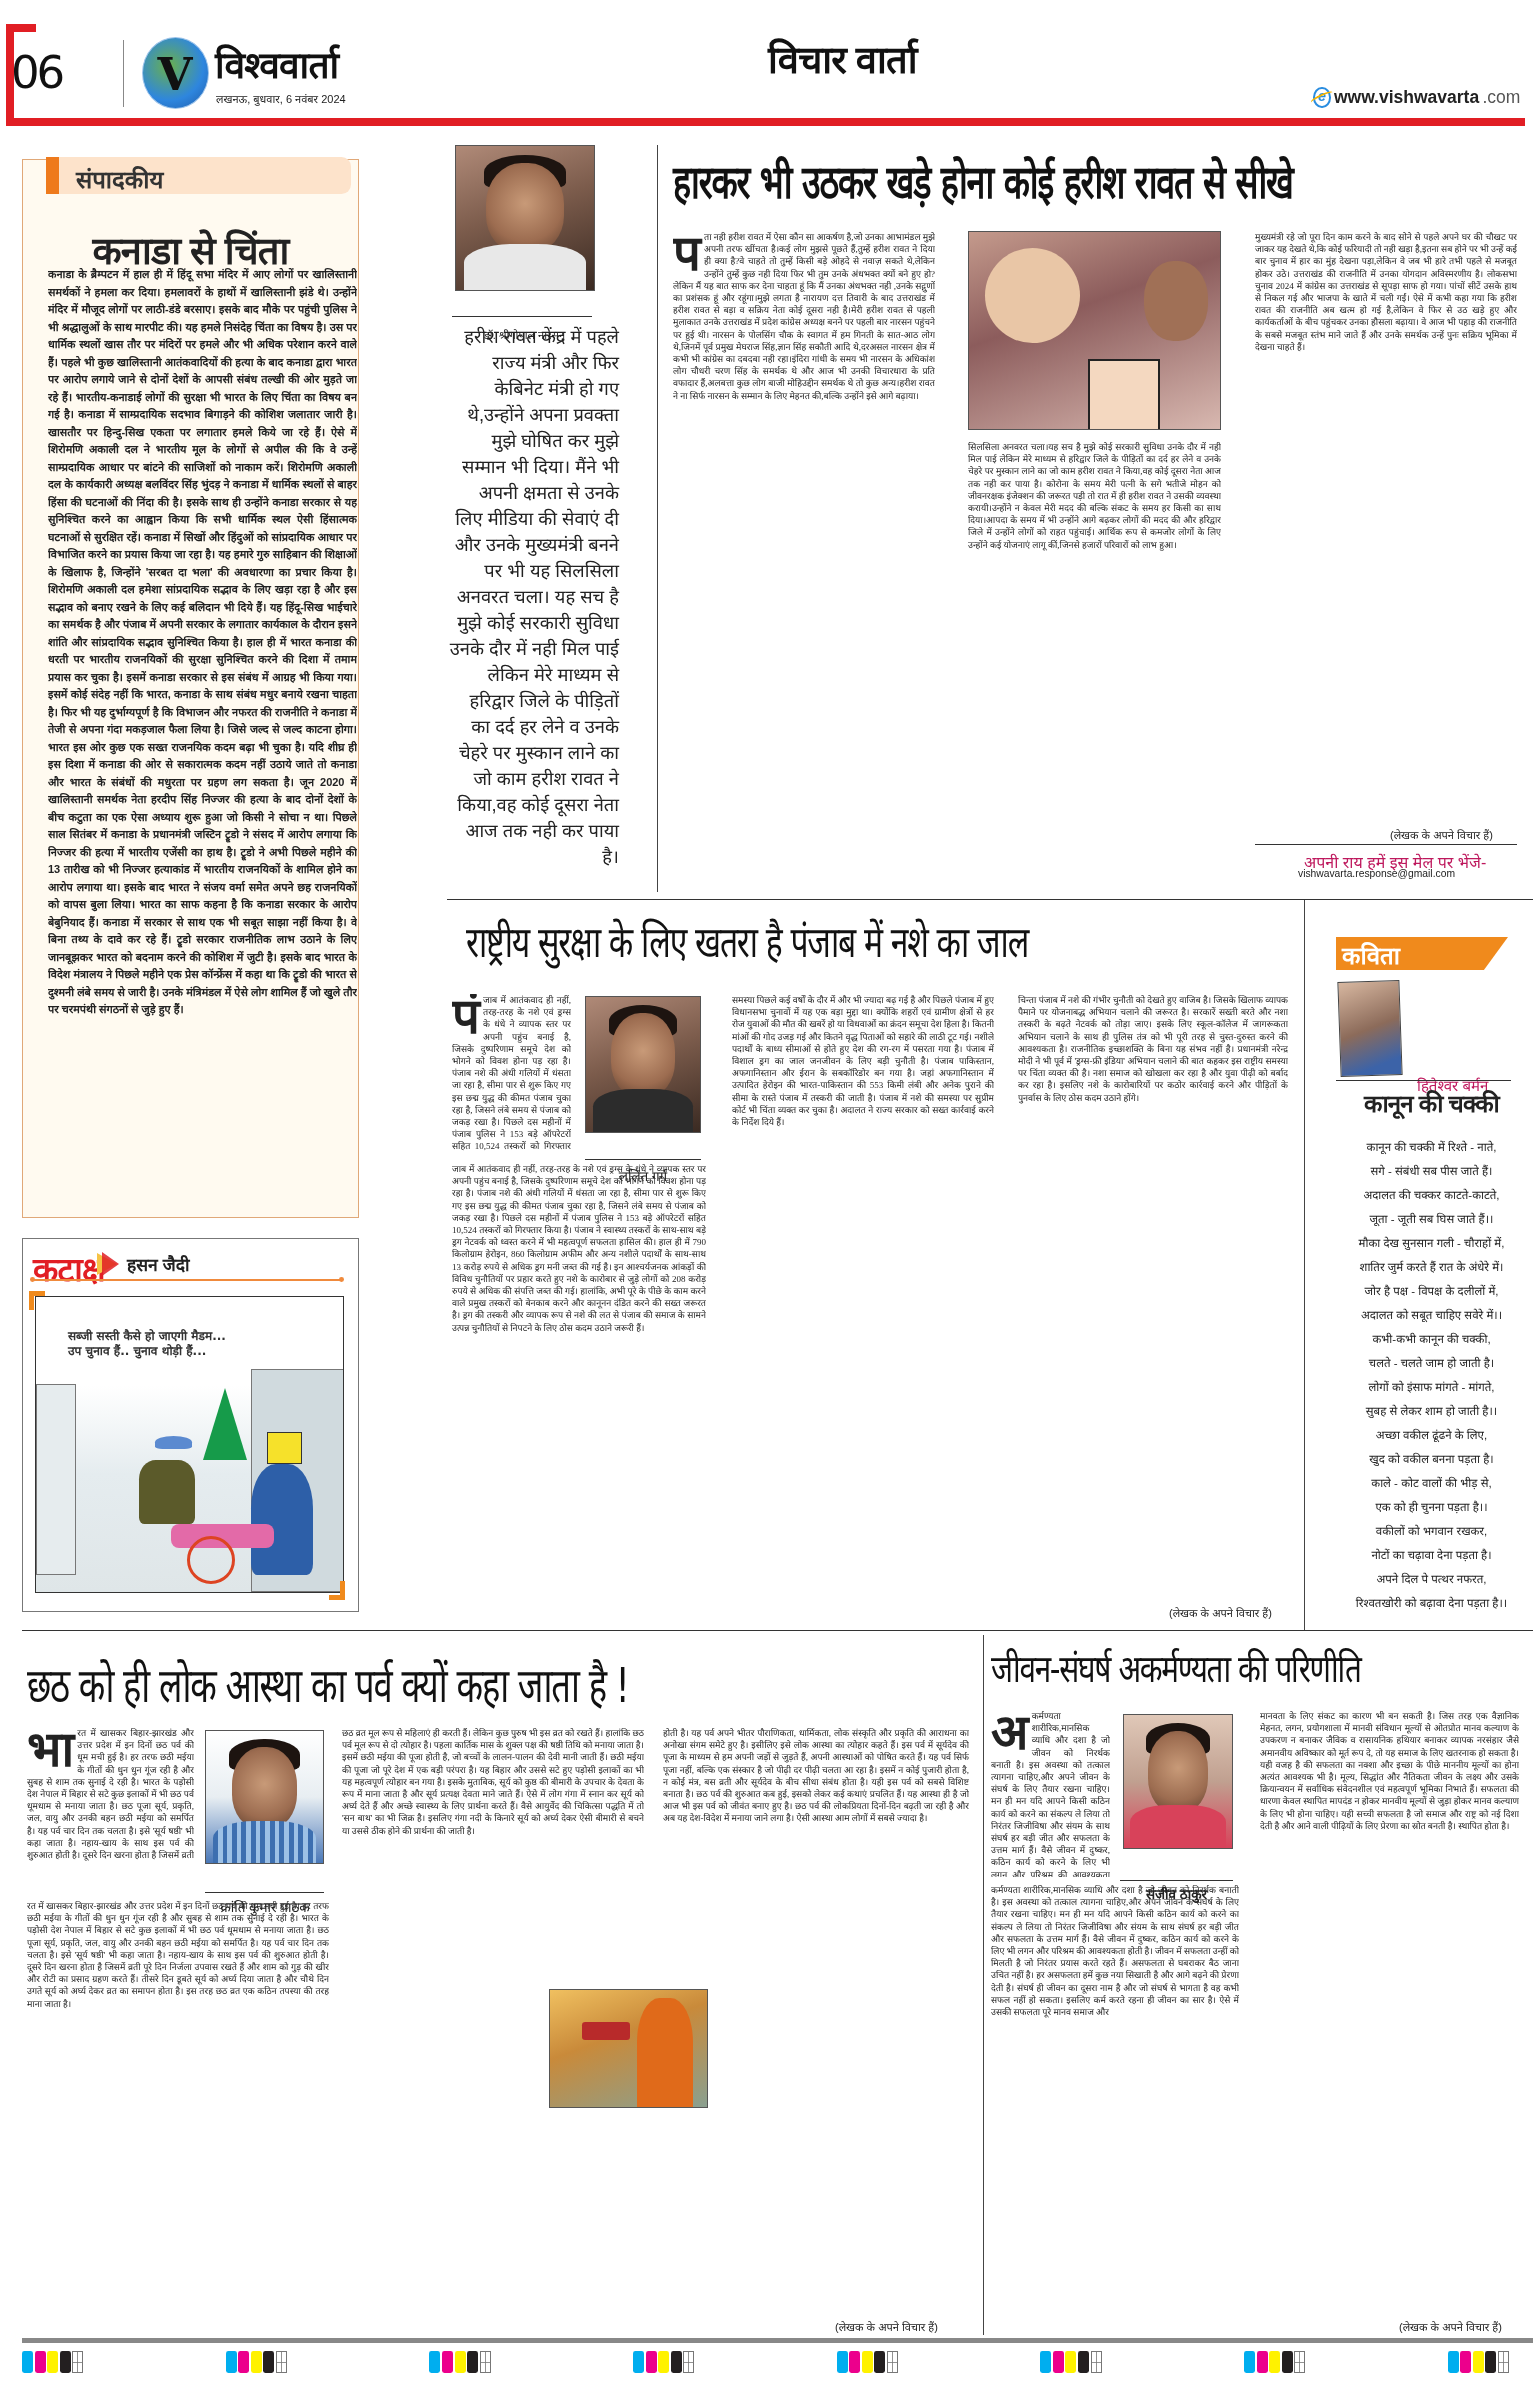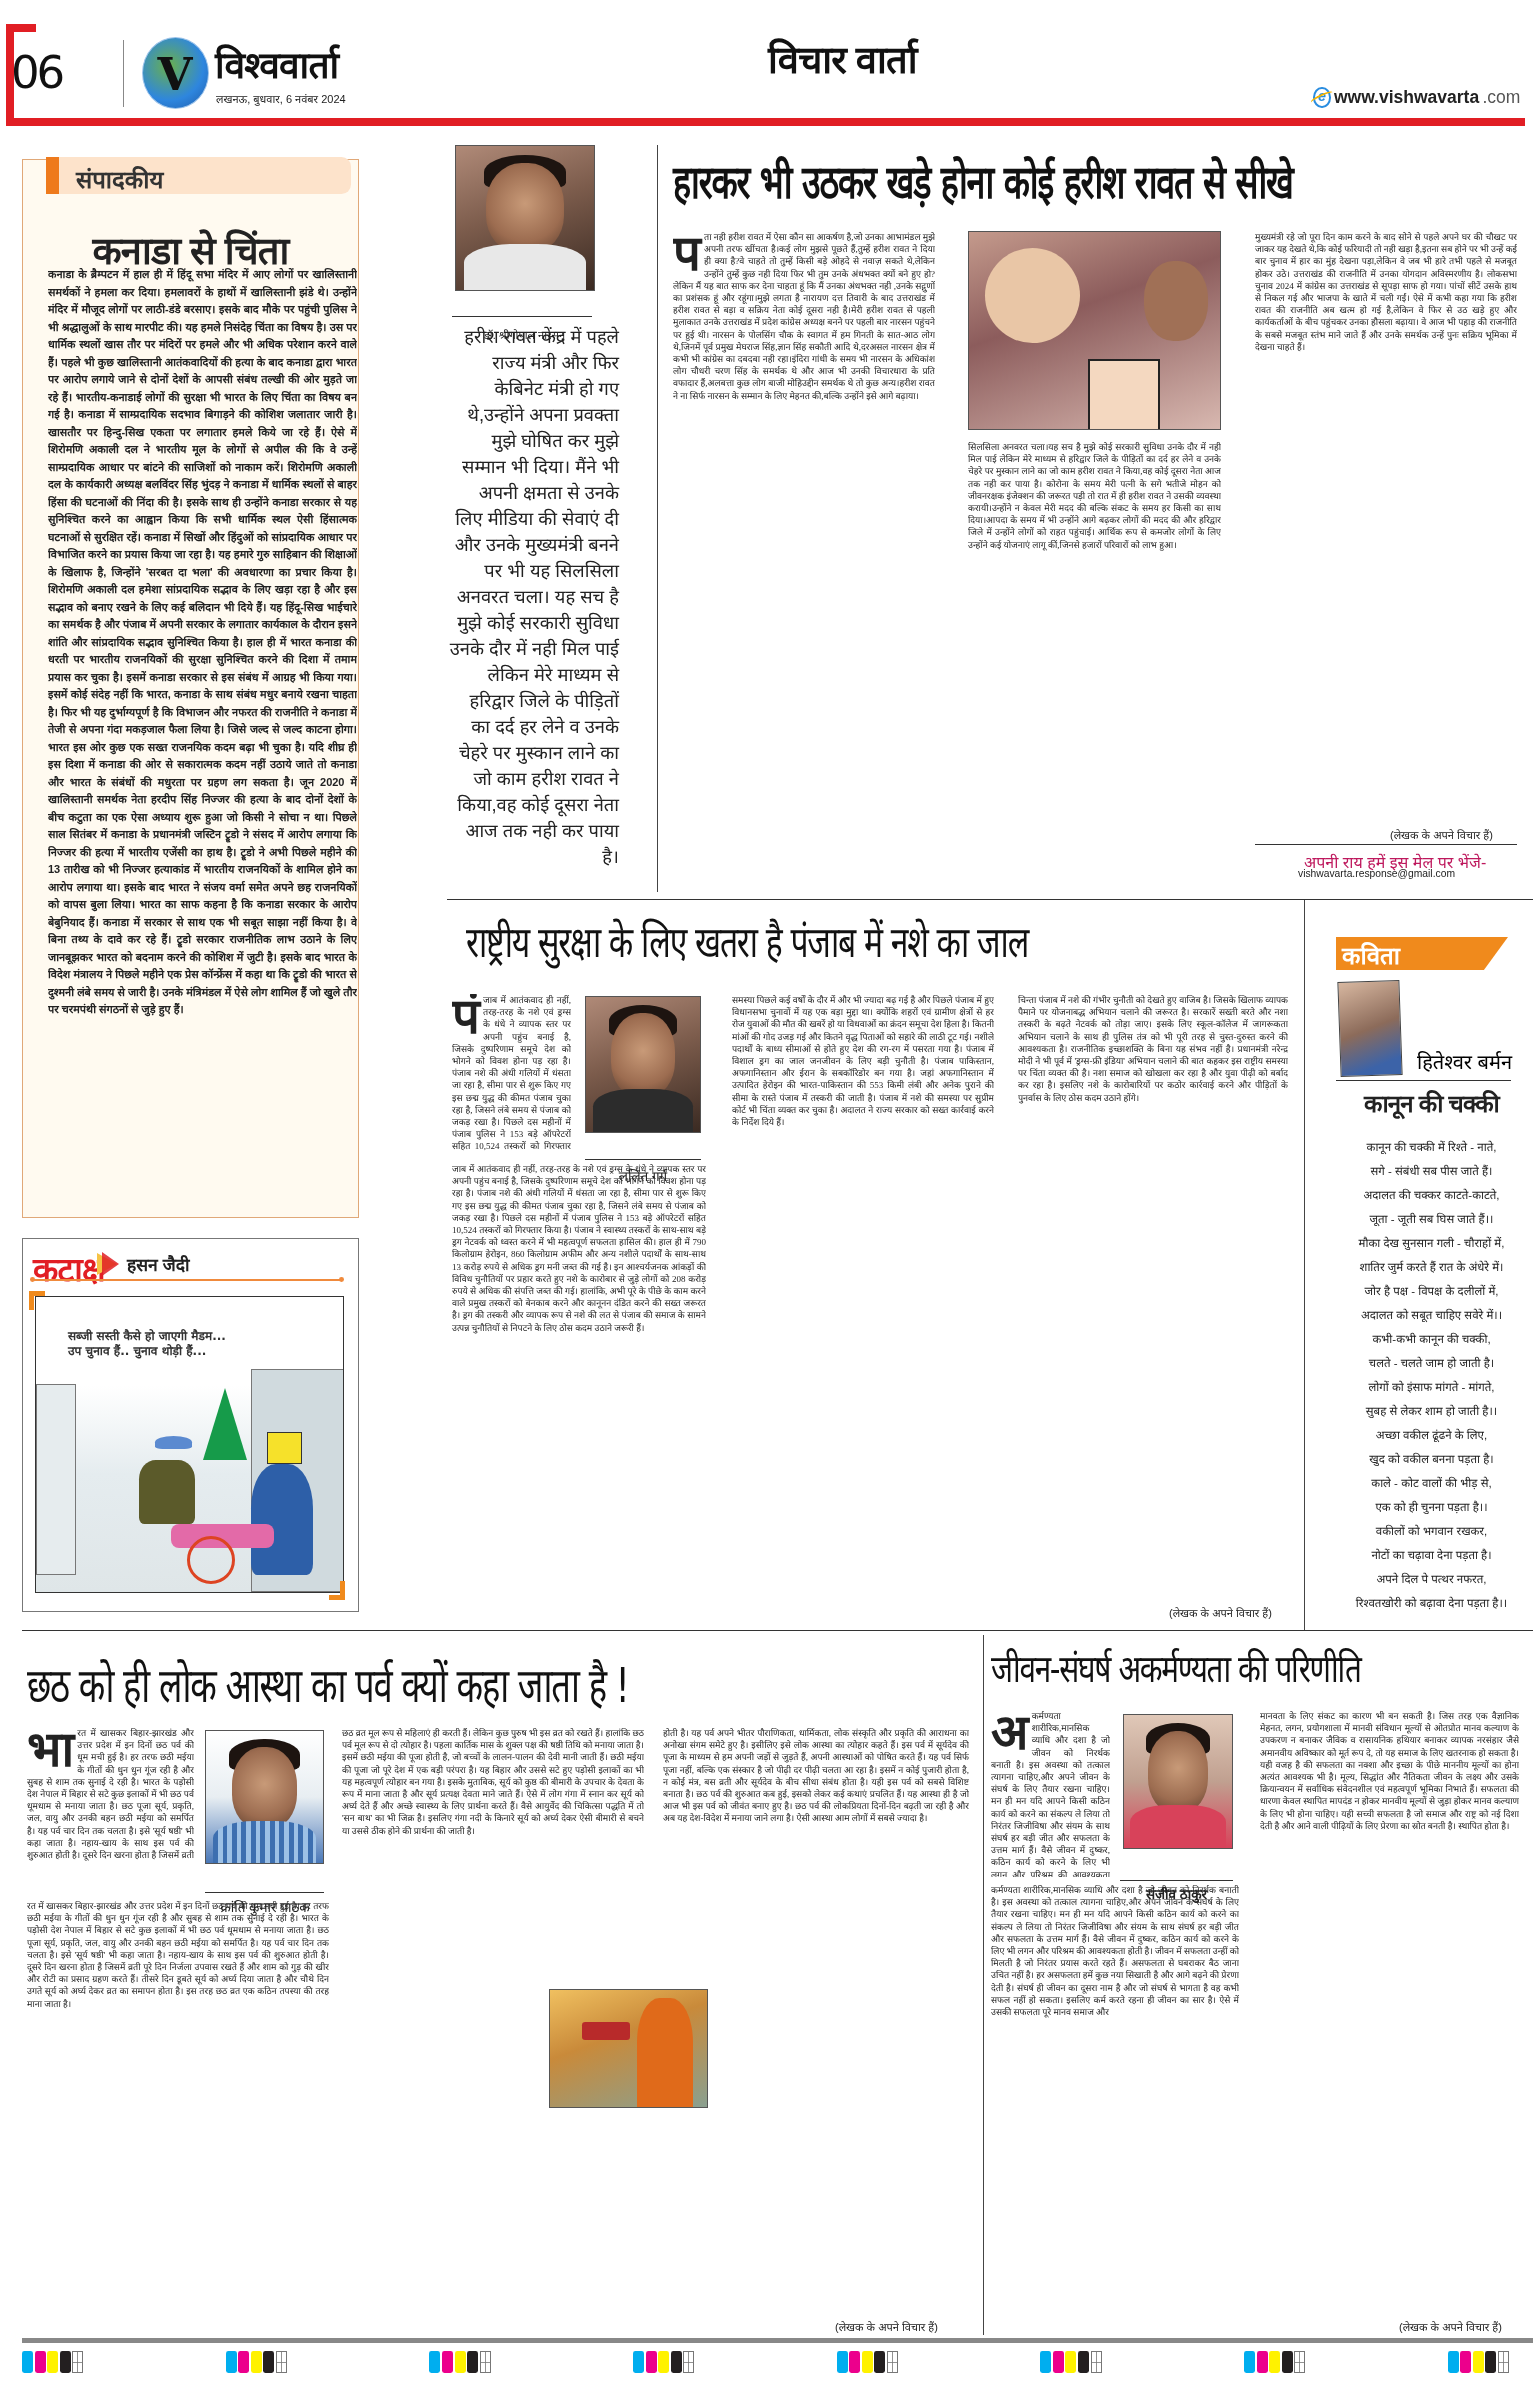--- a/index.html
+++ b/index.html
@@ -61,21 +61,21 @@
   .vendor-cap { position: absolute; width: 37px; height: 12.7px; background: #5b8ad0; border-radius: 50% 50% 20% 20%; }
   .vendor-body { position: absolute; width: 56px; height: 64px; background: #5b5a2a; border-radius: 30% 30% 10% 10%; }
   .woman-body { position: absolute; width: 62px; height: 111px; background: #2d5fa8; border-radius: 40% 40% 10% 10%; }
   .cart-cloth { position: absolute; width: 103px; height: 24px; background: #e36aa8; border-radius: 8px; }
   .wheel { position: absolute; width: 48px; height: 48px; border: 3.2px solid #d42; border-radius: 50%; }
 
   
   .kavita-tag { left: 1336px; top: 937px; width: 172px; height: 33px; background: #f08a1c; clip-path: polygon(0 0, 100% 0, 86% 100%, 0 100%); }
   .kavita-label { left: 1342px; top: 938px; font-size: 24px; font-weight: 700; color: #fff; }
   .poet-photo { left: 1339px; top: 981px; width: 62px; height: 95px; transform: rotate(-2deg); border: 0.8px solid #444; background: linear-gradient(160deg,#d7b7a0,#8c6b5a 50%,#3c63a8 85%); overflow: hidden; }
-  .poet-name { left: 1417px; top: 1048px; font-size: 20px; color: #000000; }
+  .poet-name { left: 1417px; top: 1075px; font-size: 15px; color: #be185d; }
   .poem-title { left: 1336px; top: 1086px; width: 191px; text-align: center; font-size: 24px; font-weight: 700; color: #222; letter-spacing: -0.8px; }
   .poem { left: 1336px; top: 1135px; width: 191px; text-align: center; font-size: 11.5px; line-height: 24px; color: #222; }
 
   
   .footer-rule { left: 22px; top: 2338px; width: 1511px; height: 4.8px; background: #888; }
   .cmyk-row { left: 22px; top: 2346px; width: 1487px; height: 32px; display: flex; justify-content: space-between; }
   .cmyk { display: flex; gap: 1.6px; align-items: center; }
   .cmyk span { display: inline-block; width: 11px; height: 22px; border-radius: 2.4px; }
   .cmyk .reg { width: 11px; height: 22px; border: 0.8px solid #777; border-radius: 0; background: linear-gradient(#777,#777) center/100% 0.8px no-repeat, linear-gradient(#777,#777) center/0.8px 100% no-repeat; }
 </style>

